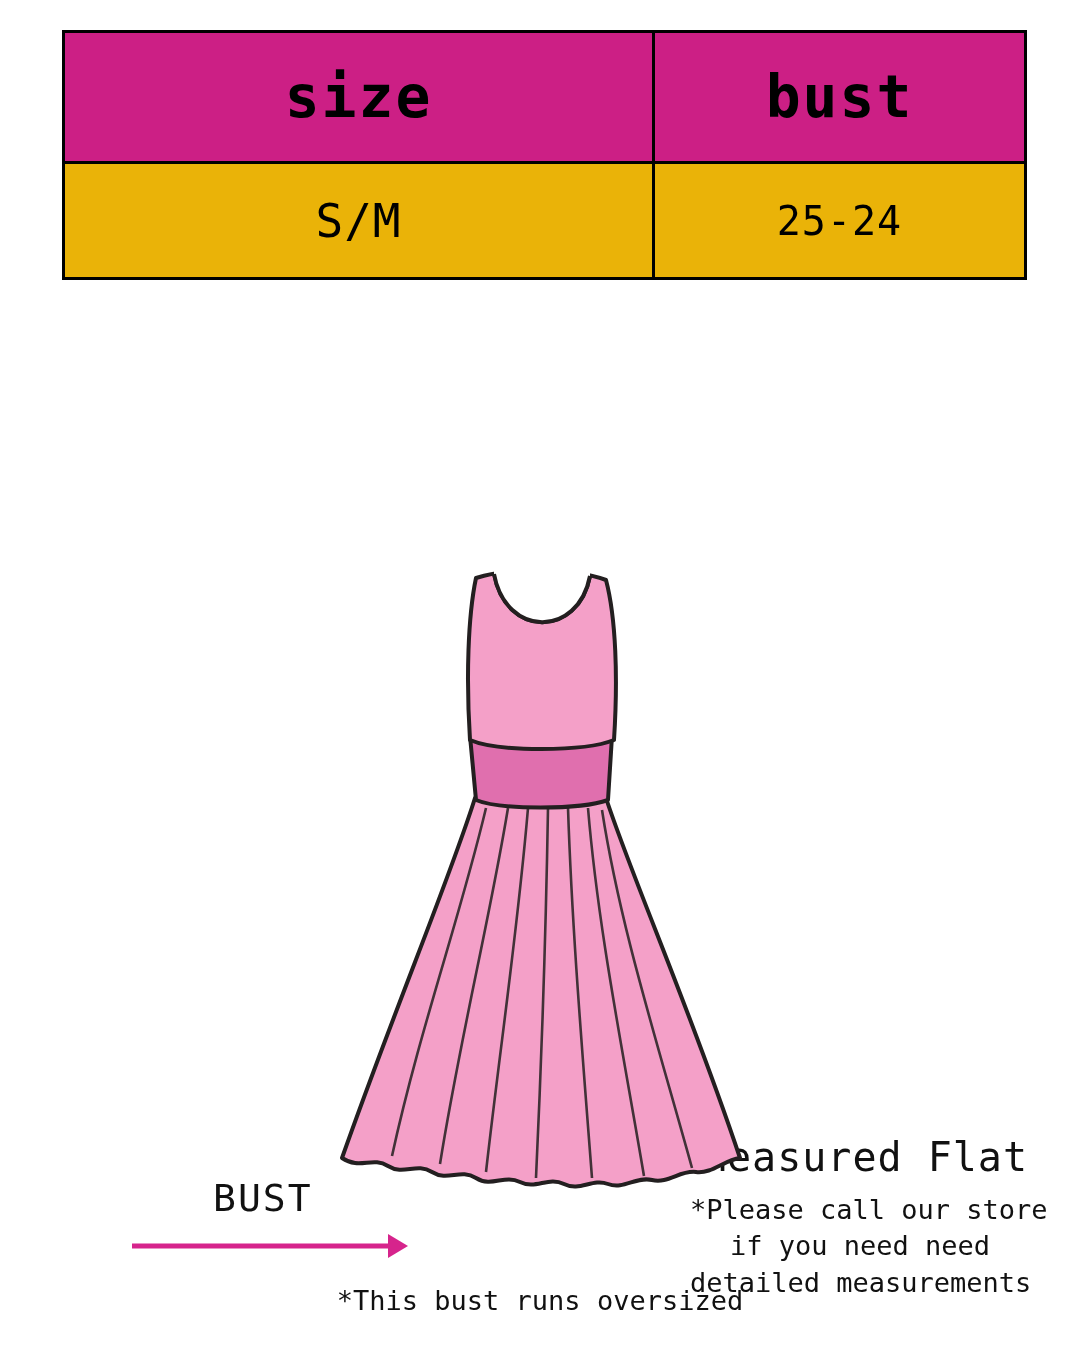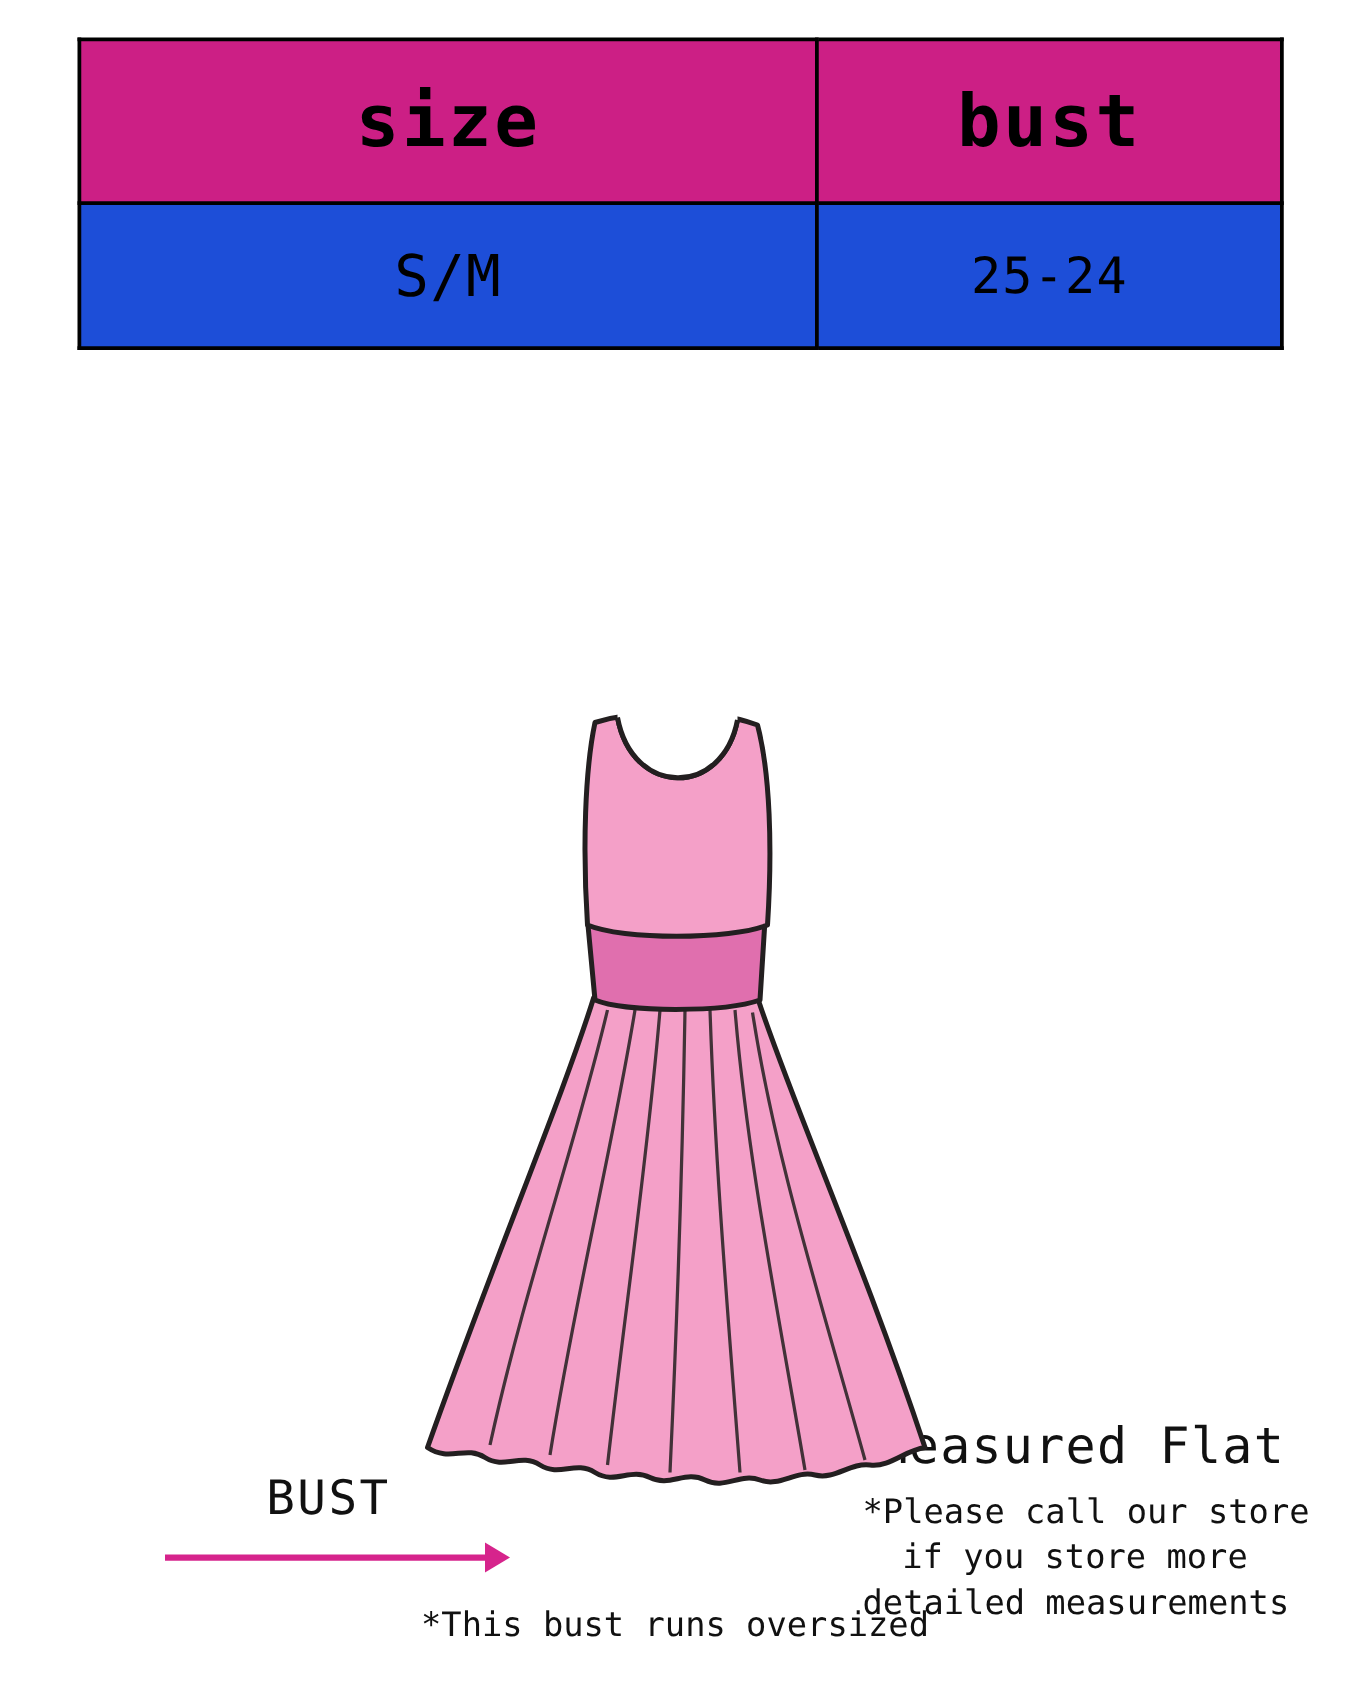--- a/index.html
+++ b/index.html
@@ -33,21 +33,21 @@
     background: #cc1f85;
     color: #000000;
     height: 128px;
     font-size: 58px;
     font-weight: bold;
     font-family: "DejaVu Sans Mono", monospace;
     letter-spacing: 2px;
   }
   .size-table tbody td {
     height: 113px;
-    background: #1d4ed8;
+    background: #eab308;
     color: #000000;
     text-align: center;
   }
   .col-size { width: 587px; }
   .col-bust { width: 369px; }
   .cell-size {
     font-size: 46px;
     font-family: "DejaVu Sans Mono", monospace;
     letter-spacing: 1px;
   }
@@ -145,21 +145,21 @@
 
   <svg class="bust-arrow" width="280" height="40" viewBox="0 0 280 40">
     <line x1="2" y1="20" x2="258" y2="20" stroke="#d6248c" stroke-width="5"></line>
     <polygon points="258,8 278,20 258,32" fill="#d6248c"></polygon>
   </svg>
 
   <div class="measured-flat">Measured Flat</div>
 
   <div class="note-call">
     <div>*Please call our store</div>
-    <div>if you store more</div>
+    <div>if you need need</div>
     <div>detailed measurements</div>
   </div>
 
   <svg class="dress-svg" width="480" height="700" viewBox="0 0 480 700">
     <g>
       <path d="M175 240
                C 150 320, 95 450, 42 600
                C 60 612, 72 598, 88 608
                C 104 618, 116 604, 132 614
                C 148 624, 160 610, 176 620

